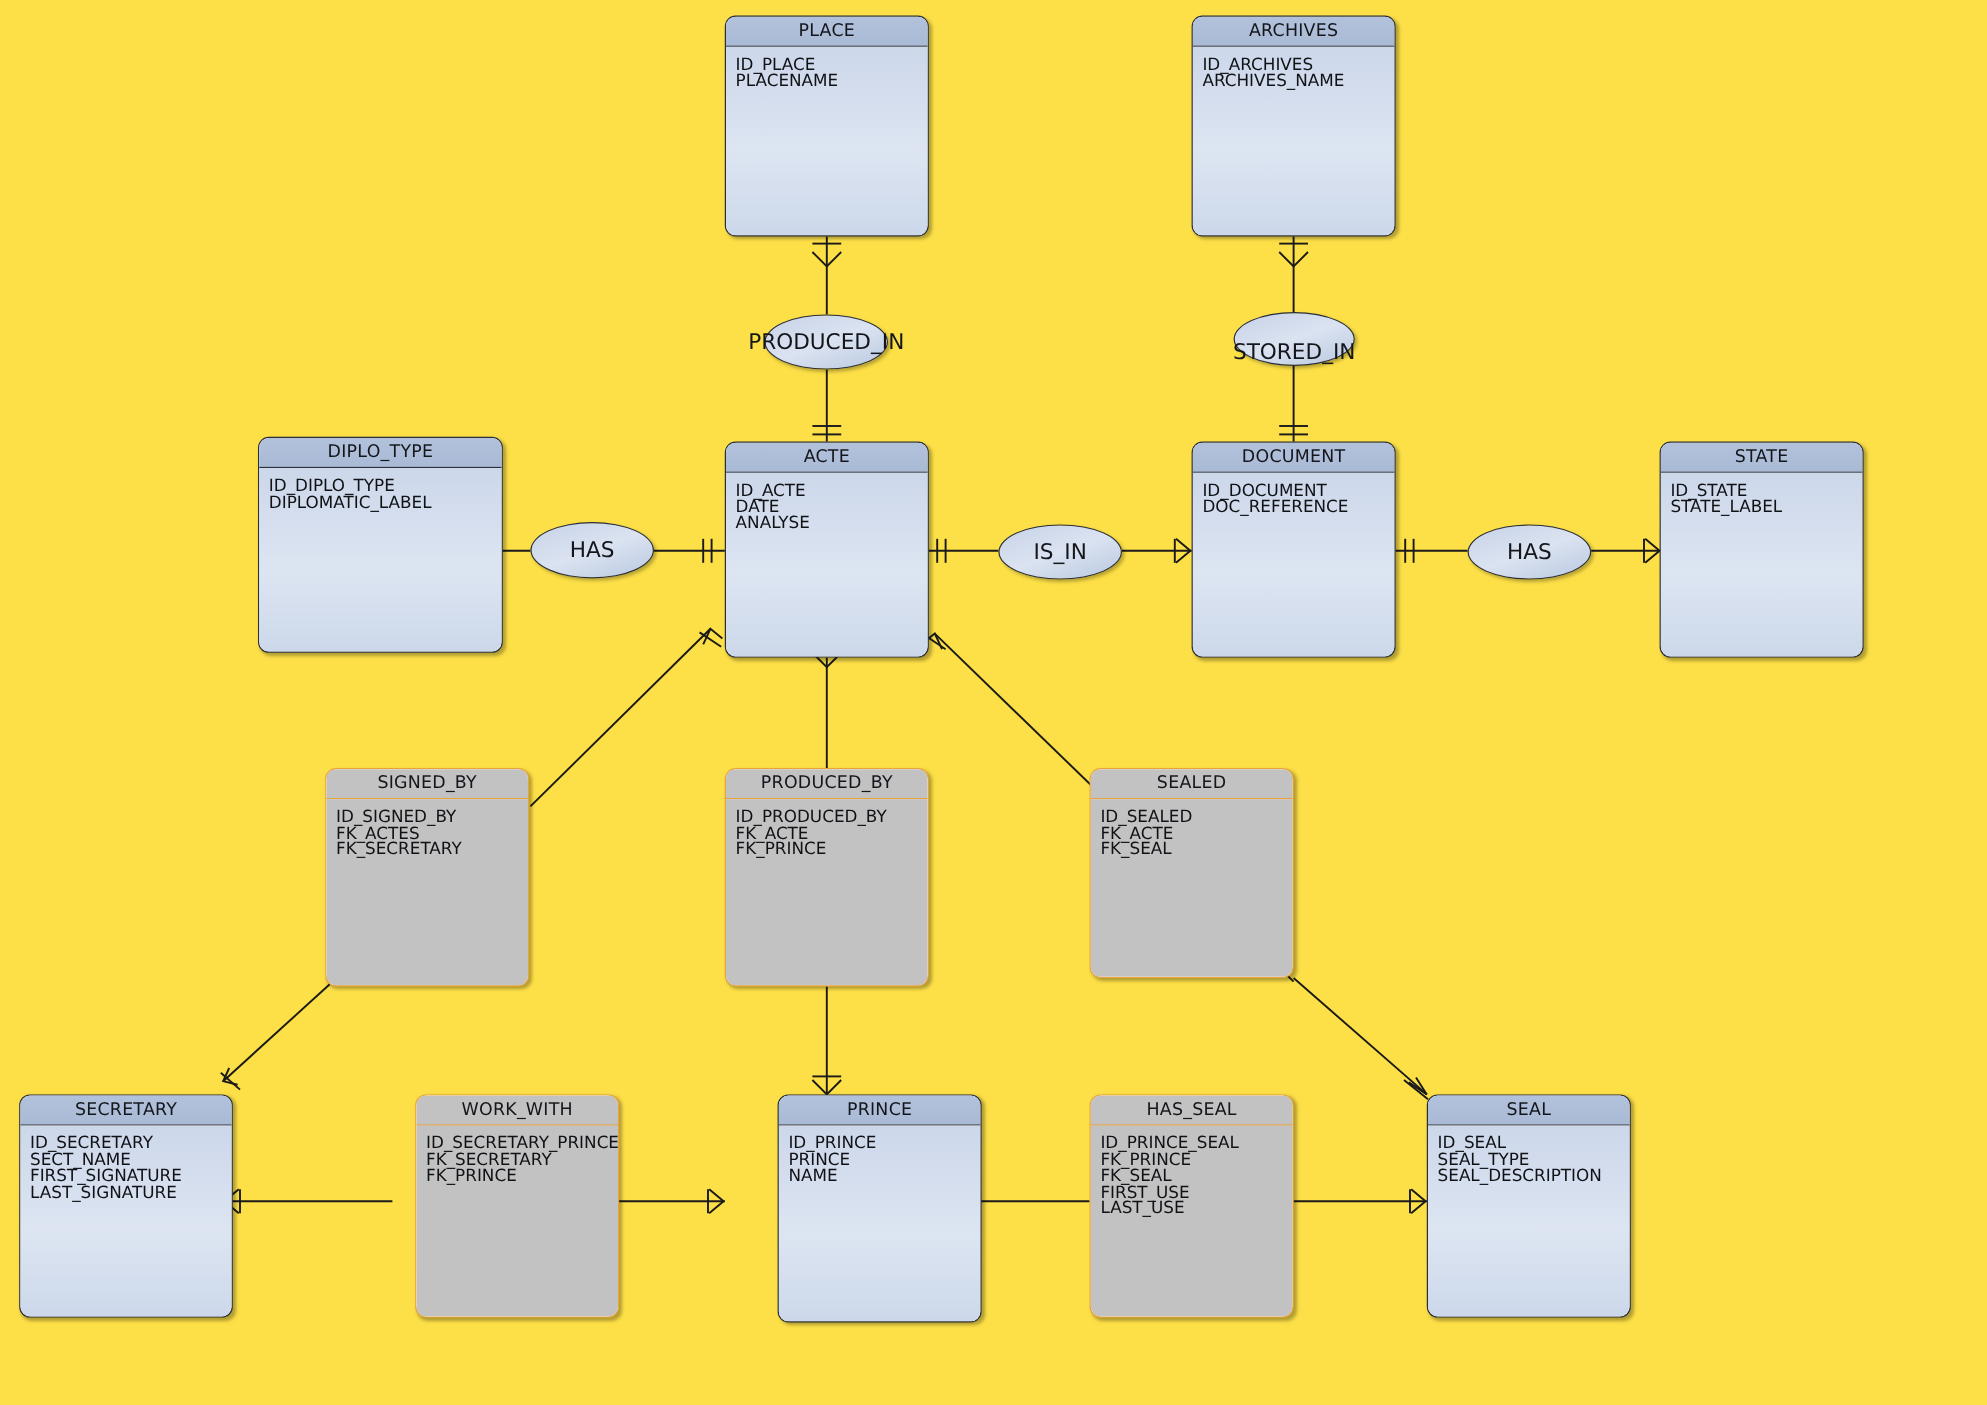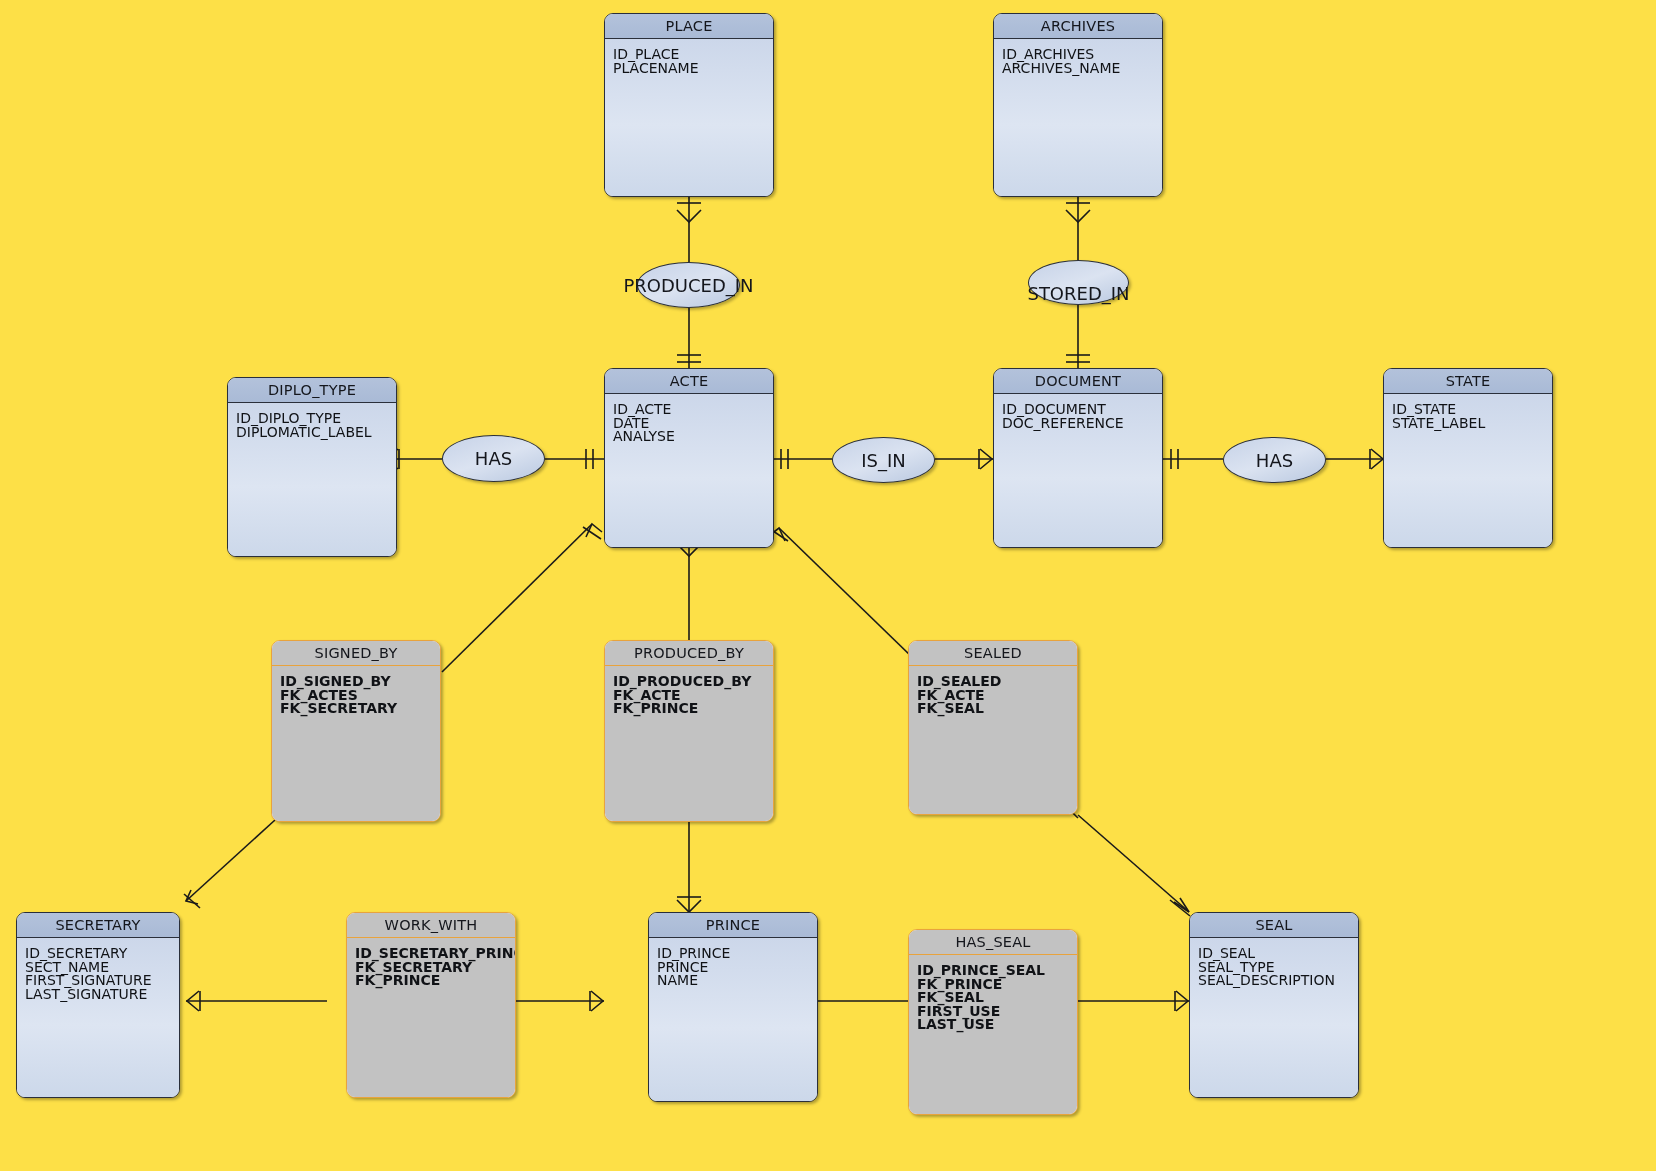--- a/index.html
+++ b/index.html
@@ -65,21 +65,20 @@
   .entity.assoc {
     border: 1.6px solid #e8a33d;
   }
   .entity.assoc .hdr {
     background: #c2c2c2;
     border-bottom: 1.3px solid #e8a33d;
     color: #14161c;
   }
   .entity.assoc .body {
     background: #c2c2c2;
-    font-weight: bold;
   }
   .rel {
     position: absolute;
     box-sizing: border-box;
     border-radius: 50%;
     border: 1px solid #2a2f3a;
     background: linear-gradient(160deg, #c6d2e7 0%, #dbe3f1 50%, #b9c8e0 100%);
     box-shadow: 2px 2px 3px rgba(0,0,0,0.28);
     display: flex;
     align-items: center;
@@ -184,21 +183,21 @@
           <div class="attr">PLACENAME</div>
         </div>
       </div>
       <div class="entity" style="left: 993px; top: 13px; width: 170px; height: 184px;">
         <div class="hdr">ARCHIVES</div>
         <div class="body">
           <div class="attr">ID_ARCHIVES</div>
           <div class="attr">ARCHIVES_NAME</div>
         </div>
       </div>
-      <div class="entity" style="left: 215px; top: 377px; width: 170px; height: 180px; margin-left: 12px;">
+      <div class="entity" style="left: 215px; top: 364px; width: 204px; height: 180px;">
         <div class="hdr">DIPLO_TYPE</div>
         <div class="body">
           <div class="attr">ID_DIPLO_TYPE</div>
           <div class="attr">DIPLOMATIC_LABEL</div>
         </div>
       </div>
       <div class="entity" style="left: 604px; top: 368px; width: 170px; height: 180px;">
         <div class="hdr">ACTE</div>
         <div class="body">
           <div class="attr">ID_ACTE</div>
@@ -237,21 +236,21 @@
         </div>
       </div>
       <div class="entity assoc" style="left: 908px; top: 640px; width: 170px; height: 175px;">
         <div class="hdr">SEALED</div>
         <div class="body">
           <div class="attr">ID_SEALED</div>
           <div class="attr">FK_ACTE</div>
           <div class="attr">FK_SEAL</div>
         </div>
       </div>
-      <div class="entity" style="left: 16px; top: 912px; width: 164px; height: 186px;">
+      <div class="entity" style="left: 16px; top: 912px; width: 178px; height: 186px;">
         <div class="hdr">SECRETARY</div>
         <div class="body">
           <div class="attr">ID_SECRETARY</div>
           <div class="attr">SECT_NAME</div>
           <div class="attr">FIRST_SIGNATURE</div>
           <div class="attr">LAST_SIGNATURE</div>
         </div>
       </div>
       <div class="entity assoc" style="left: 346px; top: 912px; width: 170px; height: 186px;">
         <div class="hdr">WORK_WITH</div>
@@ -262,21 +261,21 @@
         </div>
       </div>
       <div class="entity" style="left: 604px; top: 912px; width: 170px; height: 190px; margin-left: 44px;">
         <div class="hdr">PRINCE</div>
         <div class="body">
           <div class="attr">ID_PRINCE</div>
           <div class="attr">PRINCE</div>
           <div class="attr">NAME</div>
         </div>
       </div>
-      <div class="entity assoc" style="left: 908px; top: 912px; width: 170px; height: 186px; margin-top: 17px;">
+      <div class="entity assoc" style="left: 908px; top: 912px; width: 170px; height: 186px;">
         <div class="hdr">HAS_SEAL</div>
         <div class="body">
           <div class="attr">ID_PRINCE_SEAL</div>
           <div class="attr">FK_PRINCE</div>
           <div class="attr">FK_SEAL</div>
           <div class="attr">FIRST_USE</div>
           <div class="attr">LAST_USE</div>
         </div>
       </div>
       <div class="entity" style="left: 1189px; top: 912px; width: 170px; height: 186px;">

